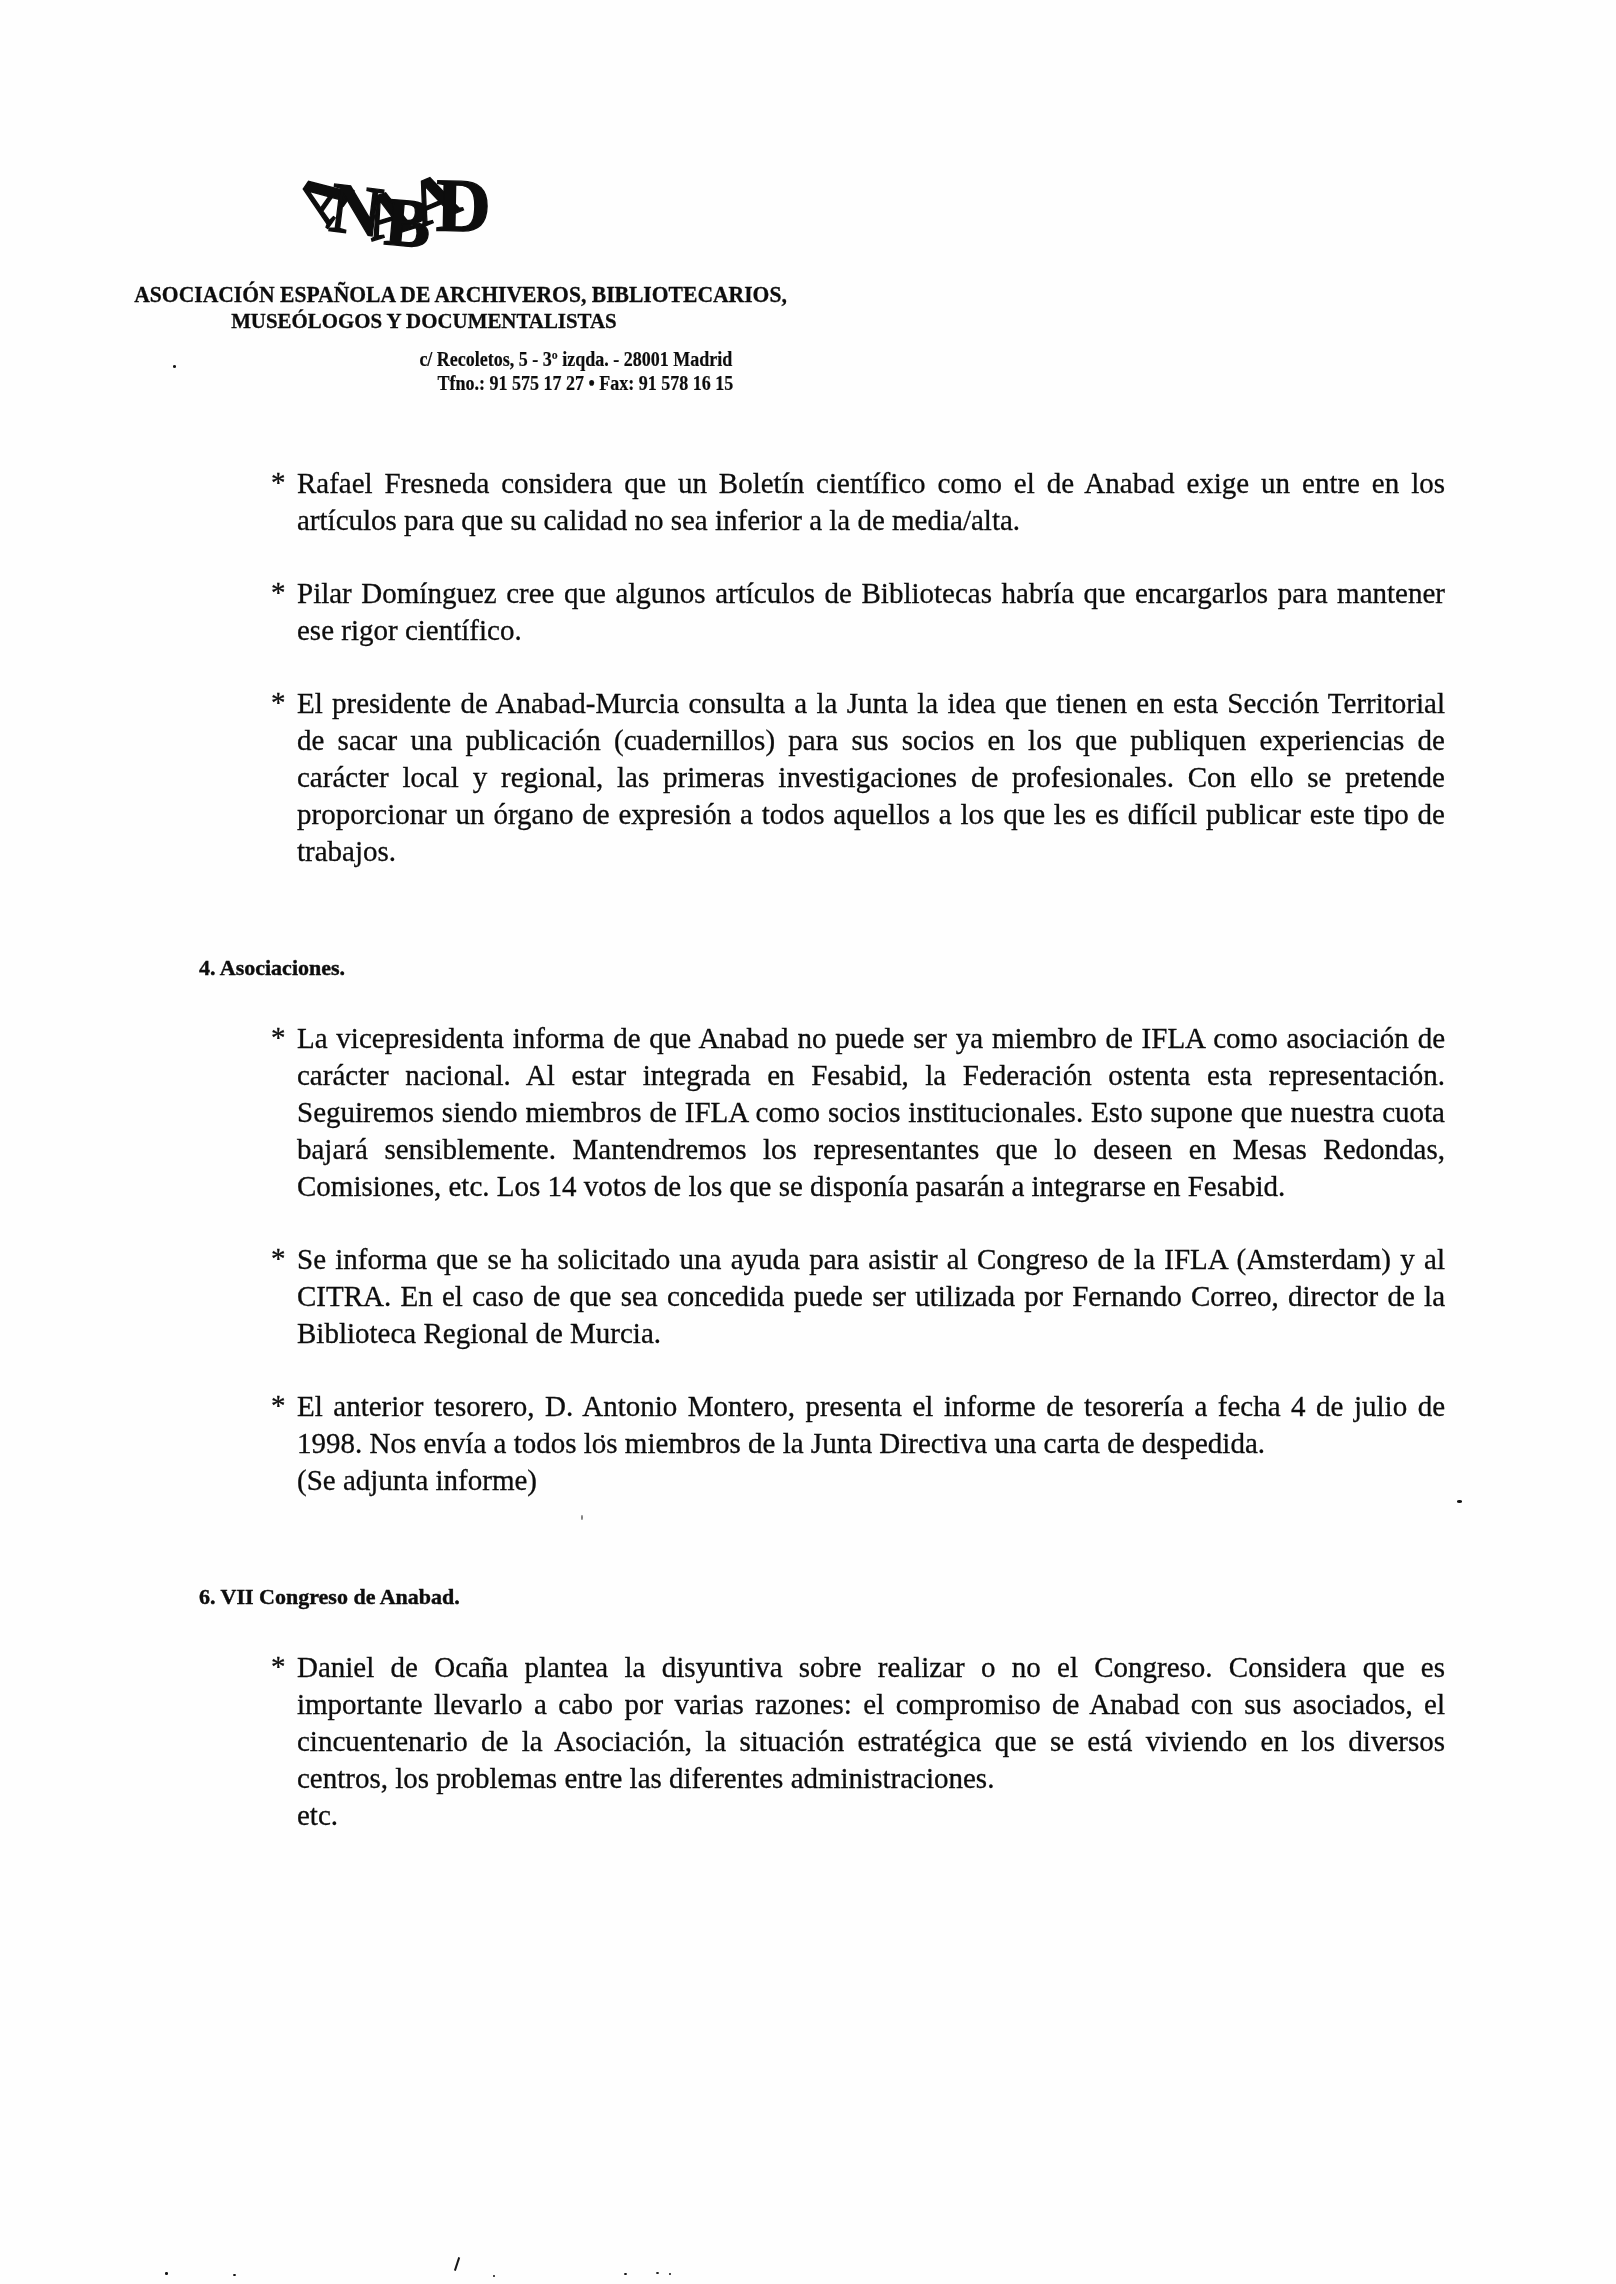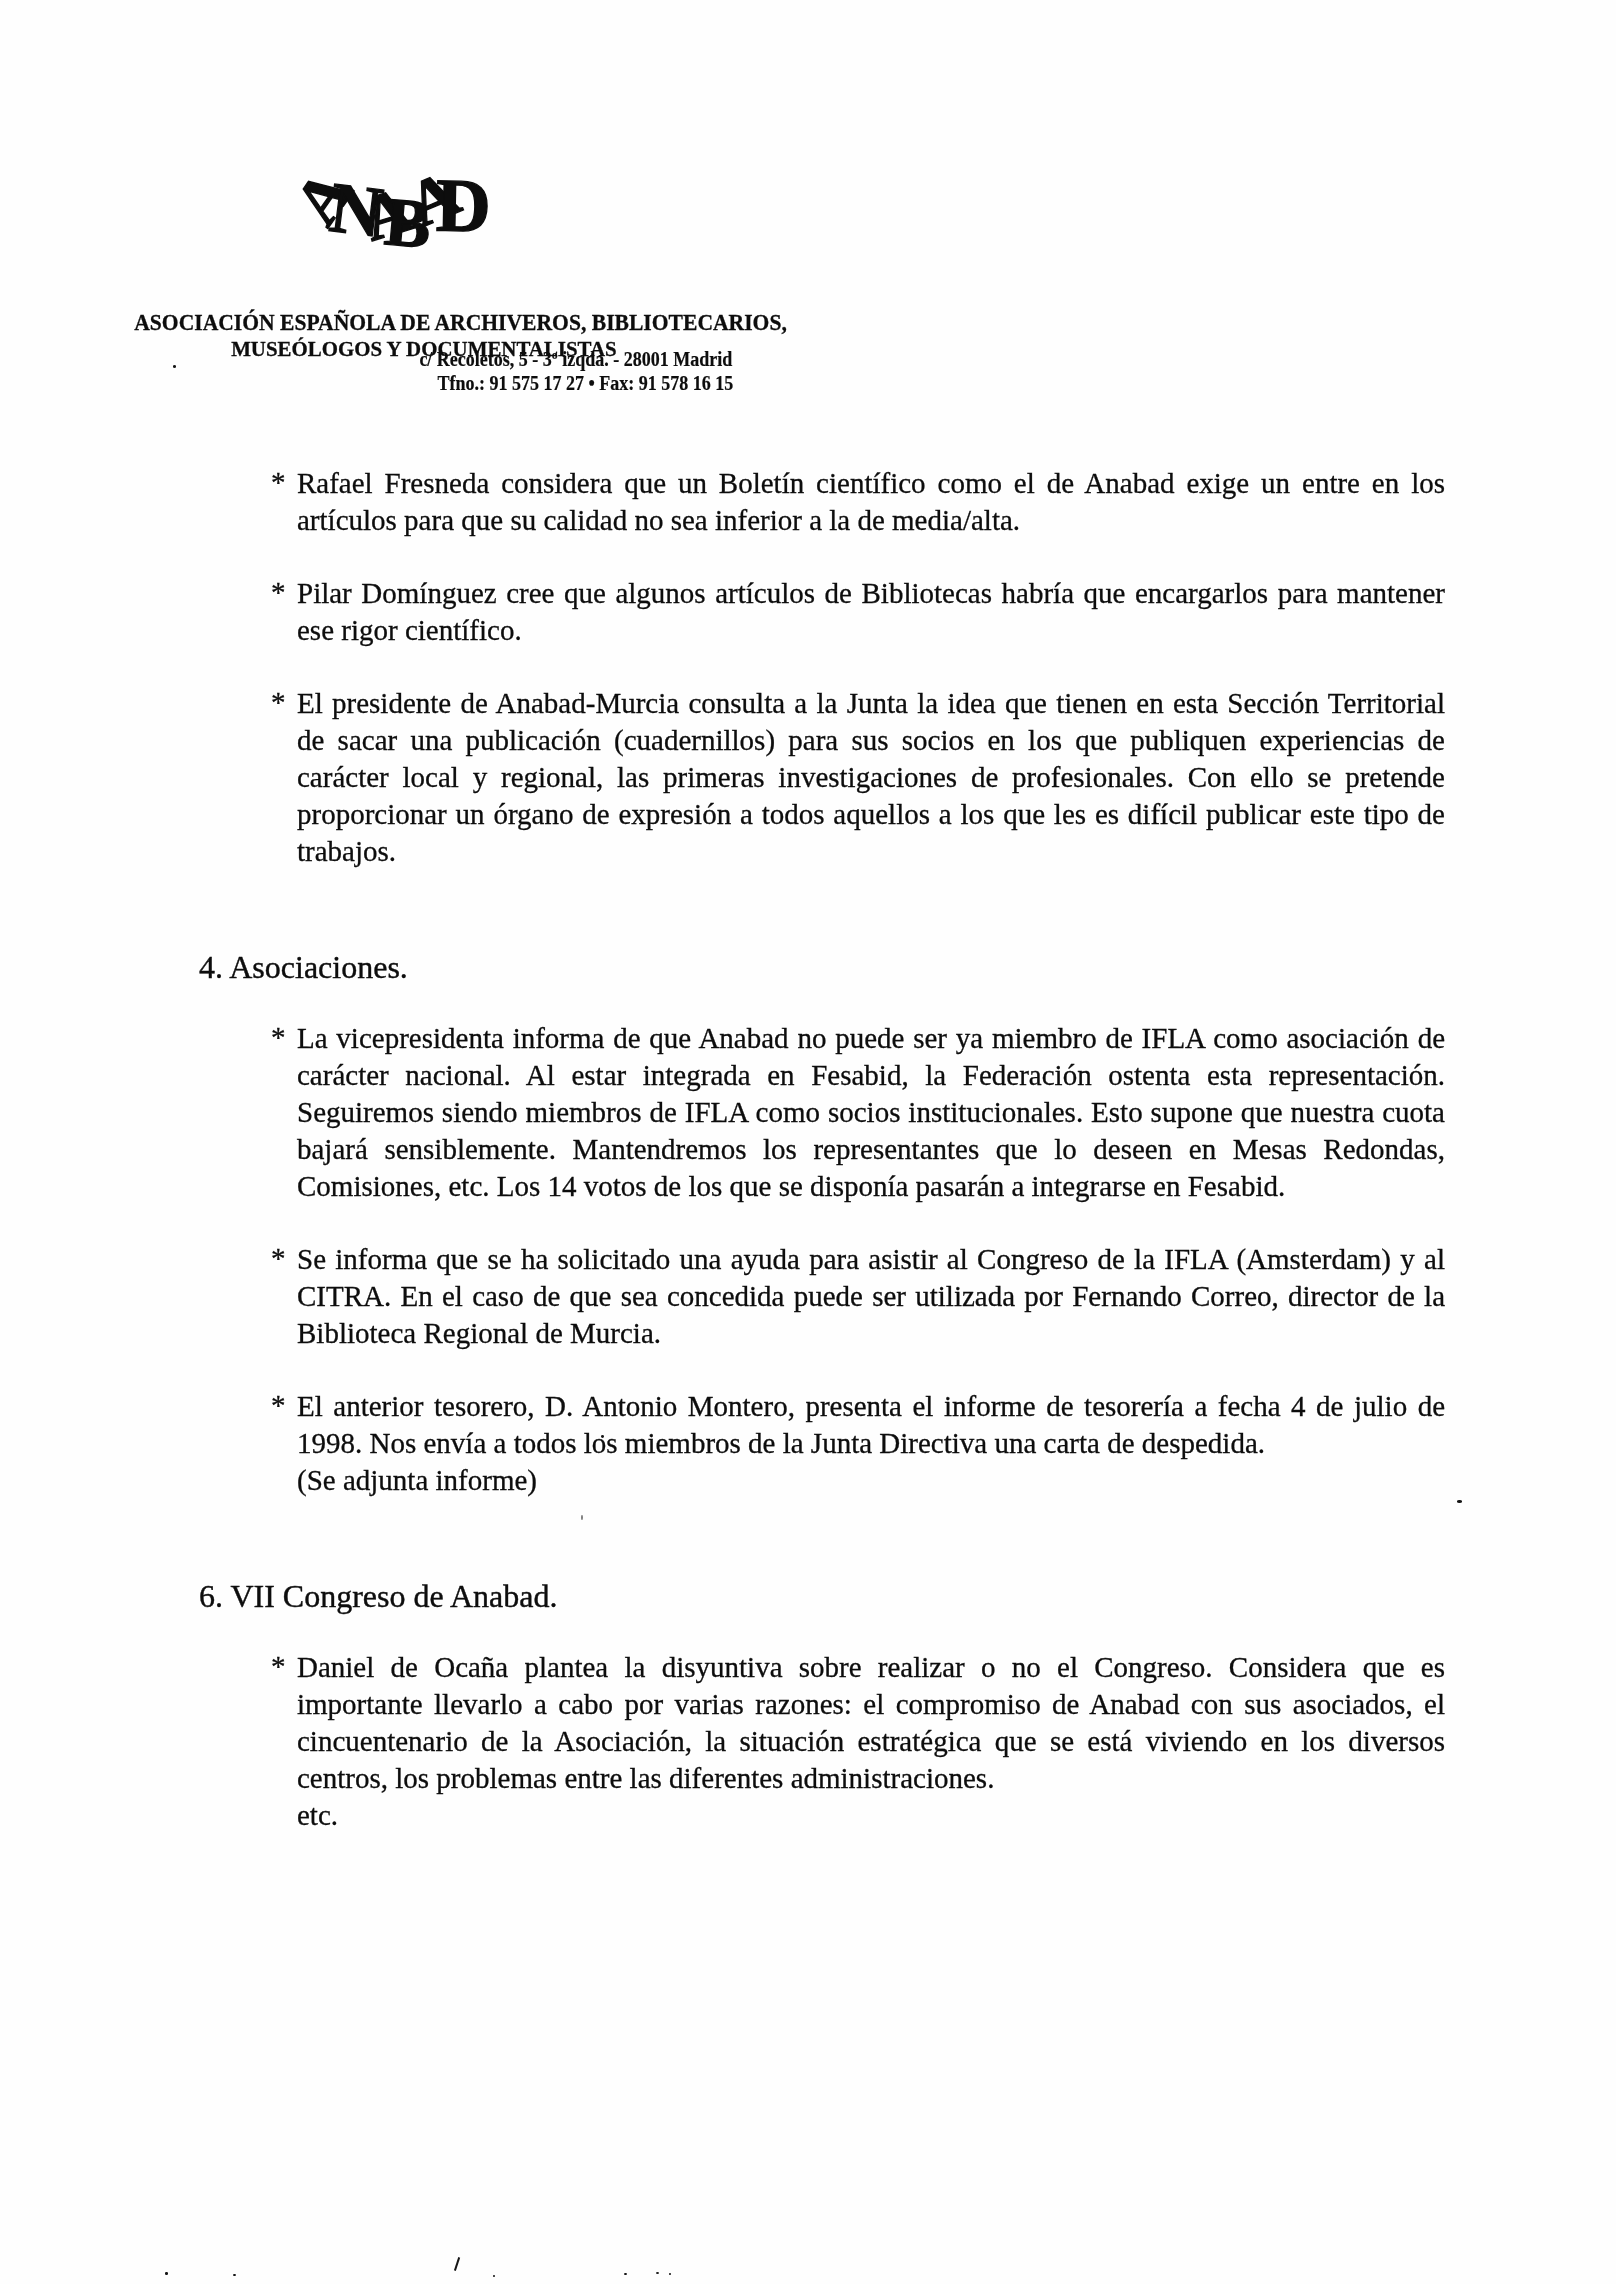--- a/index.html
+++ b/index.html
@@ -29,21 +29,21 @@
   .logo span:nth-child(4){ transform:rotate(8deg) translate(0,18px); font-size:69px; }
   .logo span:nth-child(5){ transform:rotate(-20deg) translate(0,-1.3px); font-size:65px; }
   .logo span:nth-child(6){ transform:rotate(4deg) translate(-1.3px,6.5px); font-size:76px; }
 
   
   .org {
     position:absolute; left:98px; top:281px; width:652px;
     text-align:center; font-weight:bold;
     -webkit-text-stroke:0.3px #0d0d0d;
   }
-  .org .l1 { font-size:24px; line-height:26px;margin-top:28px; }
+  .org .l1 { font-size:24px; line-height:26px; }
   .org .l2 { font-size:22px; line-height:28px; }
   .org .l1 > span, .org .l2 > span {
     display:inline-block; white-space:nowrap;
     transform:scaleX(0.90); transform-origin:50% 50%;
   }
   .org .l2 > span { transform:scaleX(0.95); }
 
   .addr {
     position:absolute; left:98px; top:347px; width:652px;
     text-align:right; font-weight:bold;
@@ -56,21 +56,21 @@
   }
 
   
   .body {
     position:absolute; left:199px; top:0; width:1246px;
     padding-top:465px;
     font-size:29px; line-height:37px;
     -webkit-text-stroke:0.3px #0d0d0d;
   }
   .heading {
-    font-size:32px; line-height:37px; font-weight:normal;
+    font-size:22px; line-height:37px; font-weight:bold;
     margin:79px 0 34px 0;
     -webkit-text-stroke:0.4px #0d0d0d;
   }
   .bullet {
     position:relative;
     margin:0 0 36px 98px;
     text-align:justify;
     white-space:pre-line;
   }
   .bullet .star { position:absolute; left:-26px; top:-1.3px; }

